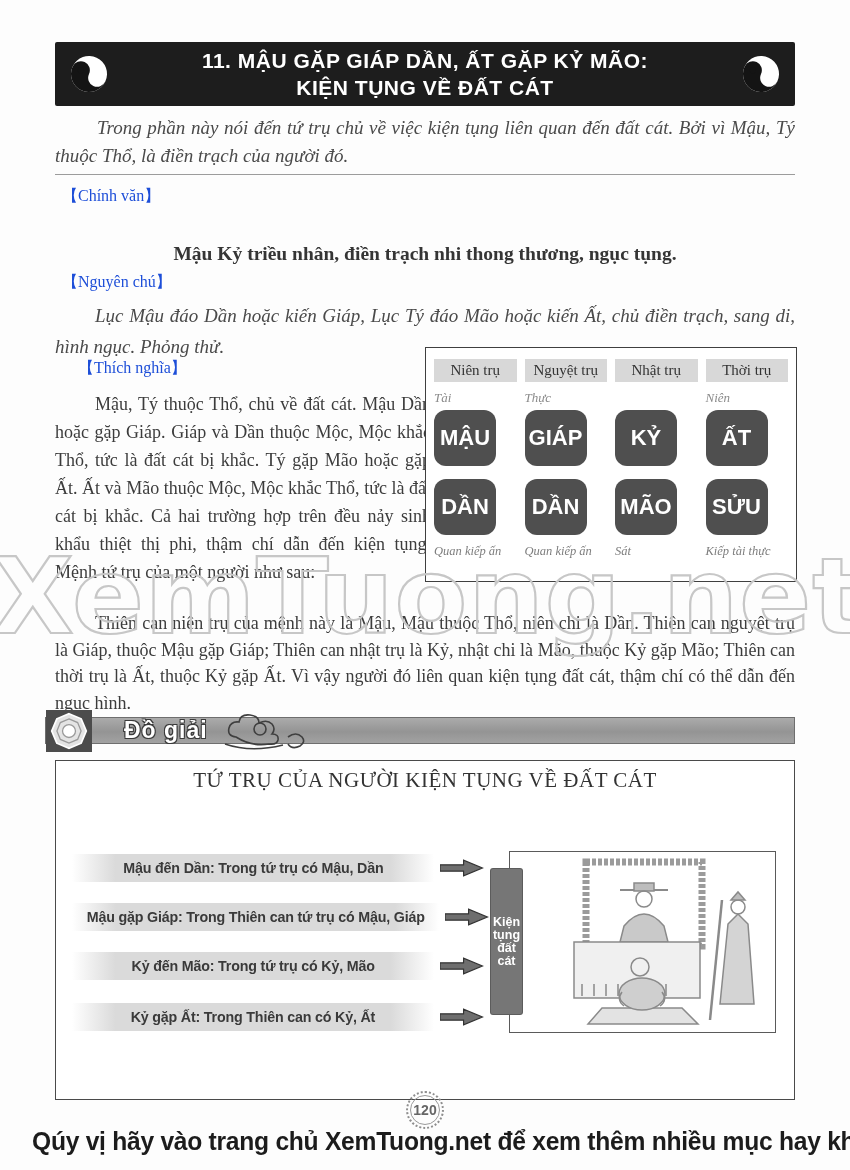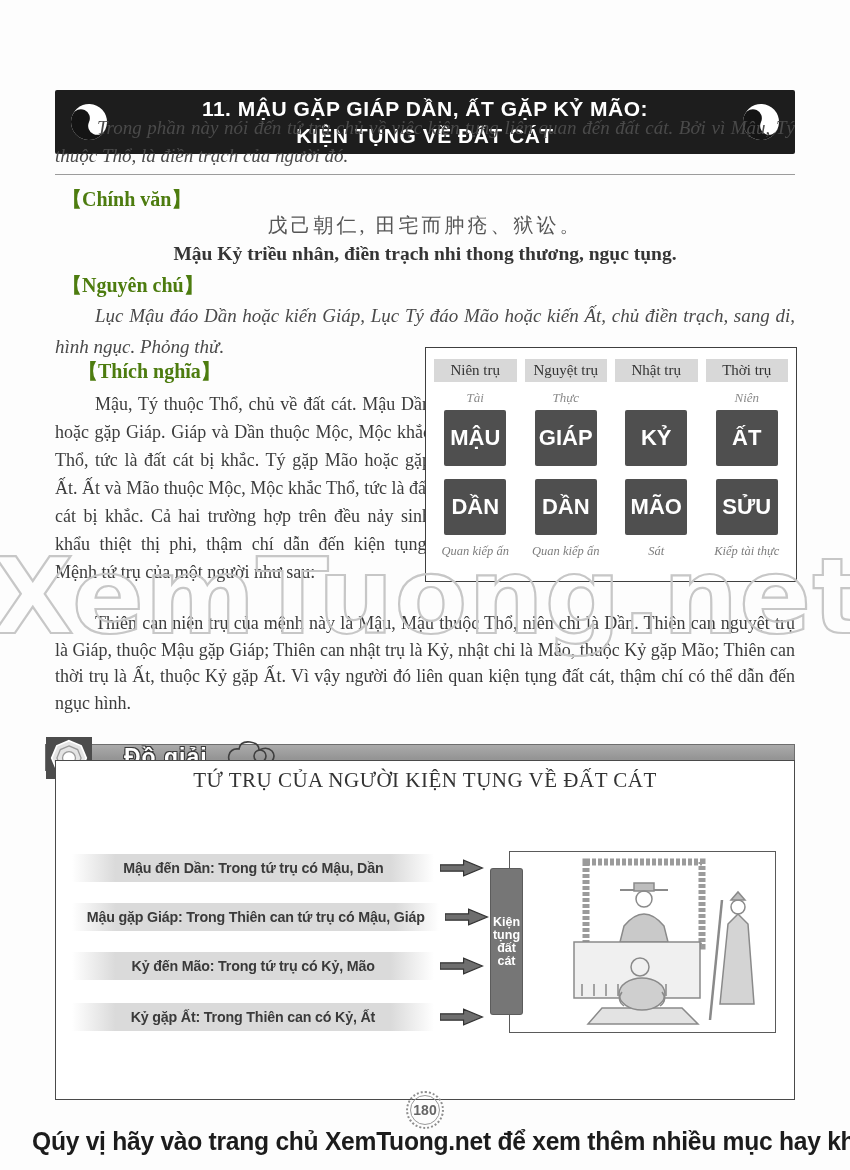--- a/index.html
+++ b/index.html
@@ -6,35 +6,35 @@
   .page{
     position:relative;width:850px;height:1170px;margin:0 auto;
     background:#fdfdfd;overflow:hidden;
     font-family:"Liberation Serif","DejaVu Serif",serif;color:#3c3c3c;
   }
   
   .header-bar{
     position:absolute;left:55px;top:42px;width:740px;height:64px;
     background:#1d1d1d;border-radius:2px;
     display:flex;align-items:center;justify-content:space-between;
-    padding:0 14px;box-sizing:border-box;margin-top:48px;
+    padding:0 14px;box-sizing:border-box;
   }
   .header-title{flex:1;text-align:center;color:#fff;
     font-family:"Liberation Sans","DejaVu Sans",sans-serif;
     font-weight:bold;font-size:21px;line-height:27px;letter-spacing:.5px;}
   .yinyang{width:40px;height:40px;flex:0 0 auto;}
   
   .intro{
     position:absolute;left:55px;top:114px;width:740px;margin:0;
     font-style:italic;font-size:19px;line-height:28px;text-align:justify;
     text-indent:42px;color:#4a4a4a;
   }
   .rule{position:absolute;left:55px;top:174px;width:740px;border-top:1px solid #9c9c9c;}
   
-  .blabel{position:absolute;font-weight:bold;font-size:20px;color:#4d7c0f;}
+  .blabel{position:absolute;font-weight:normal;font-size:16px;color:#1d4ed8;}
   .lbl-chinhvan{left:62px;top:186px;}
   .lbl-nguyenchu{left:62px;top:272px;}
   .lbl-thichnghia{left:78px;top:358px;}
   .chinese{
     position:absolute;left:55px;top:212px;width:740px;text-align:center;
     font-size:20px;letter-spacing:3px;color:#555;
   }
   .translation{
     position:absolute;left:55px;top:243px;width:740px;text-align:center;
     font-weight:bold;font-size:19.5px;color:#353535;
@@ -48,50 +48,50 @@
     position:absolute;left:55px;top:390px;width:376px;margin:0;
     font-size:18px;line-height:28px;text-align:justify;text-indent:40px;
   }
   
   .pillar-table{
     position:absolute;left:425px;top:347px;width:372px;height:235px;
     border:1.5px solid #3f3f3f;background:#fff;box-sizing:border-box;
     display:grid;grid-template-columns:repeat(4,1fr);
     column-gap:8px;padding:11px 8px 6px 8px;
   }
-  .pillar-col{display:flex;flex-direction:column;align-items:center;}
+  .pillar-col{display:flex;flex-direction:column;}
   .pillar-chip{
     width:100%;height:23px;background:#d8d8d8;color:#333;
     font-size:15px;text-align:center;line-height:23px;
   }
   .pillar-toplabel{height:24px;font-style:italic;font-size:13px;color:#8a8a8a;
     line-height:24px;margin-top:4px;}
   .pillar-box{
-    width:62px;height:56px;background:#4f4f4f;color:#fff;border-radius:2px;
+    width:62px;height:56px;background:#4f4f4f;color:#fff;border-radius:12px;
     font-family:"Liberation Sans","DejaVu Sans",sans-serif;font-weight:bold;
     font-size:22px;display:flex;align-items:center;justify-content:center;
   }
   .pillar-box.branch{margin-top:13px;}
   .pillar-bottomlabel{margin-top:9px;font-style:italic;font-size:12.5px;
     color:#7d7d7d;white-space:nowrap;}
   
   .analysis{
     position:absolute;left:55px;top:610px;width:740px;margin:0;
     font-size:18px;line-height:26.5px;text-align:justify;text-indent:40px;
   }
   
   .watermark-svg{position:absolute;left:0;top:505px;width:850px;height:160px;
     z-index:50;pointer-events:none;}
   .watermark-svg text{
     font-family:"DejaVu Sans","Liberation Sans",sans-serif;font-weight:bold;
     font-size:106px;fill:none;stroke:#c7c7c7;stroke-width:2.2px;letter-spacing:1px;
   }
   
   .dogiai-bar{
-    position:absolute;left:45px;top:744px;width:750px;height:27px;
+    position:absolute;left:45px;top:717px;width:750px;height:27px;
     background:linear-gradient(180deg,#ababab,#949494 55%,#a2a2a2);
     border:1px solid #6e6e6e;box-sizing:border-box;
     display:flex;align-items:center;
   }
   .dogiai-iconbox{width:46px;height:42px;background:#4c4c4c;
     display:flex;align-items:center;justify-content:center;flex:0 0 auto;}
   .dogiai-label{
     margin-left:32px;color:#fff;font-family:"Liberation Sans","DejaVu Sans",sans-serif;
     font-weight:bold;font-size:23px;letter-spacing:1px;
     text-shadow:1px 1px 0 #3a3a3a,-1px -1px 0 #3a3a3a,1px -1px 0 #3a3a3a,-1px 1px 0 #3a3a3a;
@@ -183,21 +183,20 @@
         <circle cx="20" cy="11" r="3" fill="#ffffff"></circle>
         <circle cx="20" cy="29" r="3" fill="#141414"></circle>
       </g>
     </svg>
   </div>
 
   <p class="intro">Trong phần này nói đến tứ trụ chủ về việc kiện tụng liên quan đến đất cát. Bởi vì Mậu, Tý thuộc Thổ, là điền trạch của người đó.</p>
   <div class="rule"></div>
 
   <div class="blabel lbl-chinhvan">【Chính văn】</div>
-  <div class="chinese">戊己朝仁, 田宅而肿疮、狱讼。</div>
   <div class="translation">Mậu Kỷ triều nhân, điền trạch nhi thong thương, ngục tụng.</div>
 
   <div class="blabel lbl-nguyenchu">【Nguyên chú】</div>
   <p class="nguyenchu-text">Lục Mậu đáo Dần hoặc kiến Giáp, Lục Tý đáo Mão hoặc kiến Ất, chủ điền trạch, sang di, hình ngục. Phỏng thử.</p>
 
   <div class="blabel lbl-thichnghia">【Thích nghĩa】</div>
   <p class="left-para">Mậu, Tý thuộc Thổ, chủ về đất cát. Mậu Dần hoặc gặp Giáp. Giáp và Dần thuộc Mộc, Mộc khắc Thổ, tức là đất cát bị khắc. Tý gặp Mão hoặc gặp Ất. Ất và Mão thuộc Mộc, Mộc khắc Thổ, tức là đất cát bị khắc. Cả hai trường hợp trên đều nảy sinh khẩu thiệt thị phi, thậm chí dẫn đến kiện tụng. Mệnh tứ trụ của một người như sau:</p>
 
   <div class="pillar-table">
     <div class="pillar-col">
@@ -323,20 +322,20 @@
 
     <div class="result-label">
       <span>Kiện</span>
       <span>tụng</span>
       <span>đất</span>
       <span>cát</span>
     </div>
   </div>
 
   <div class="page-badge">
-    <div class="page-badge-inner">180</div>
+    <div class="page-badge-inner">120</div>
   </div>
 
   <div class="footer-promo">
     <span>Qúy vị hãy vào trang chủ XemTuong.net để xem thêm nhiều mục hay khác</span>
   </div>
 
 </div>
 
 </body></html>

